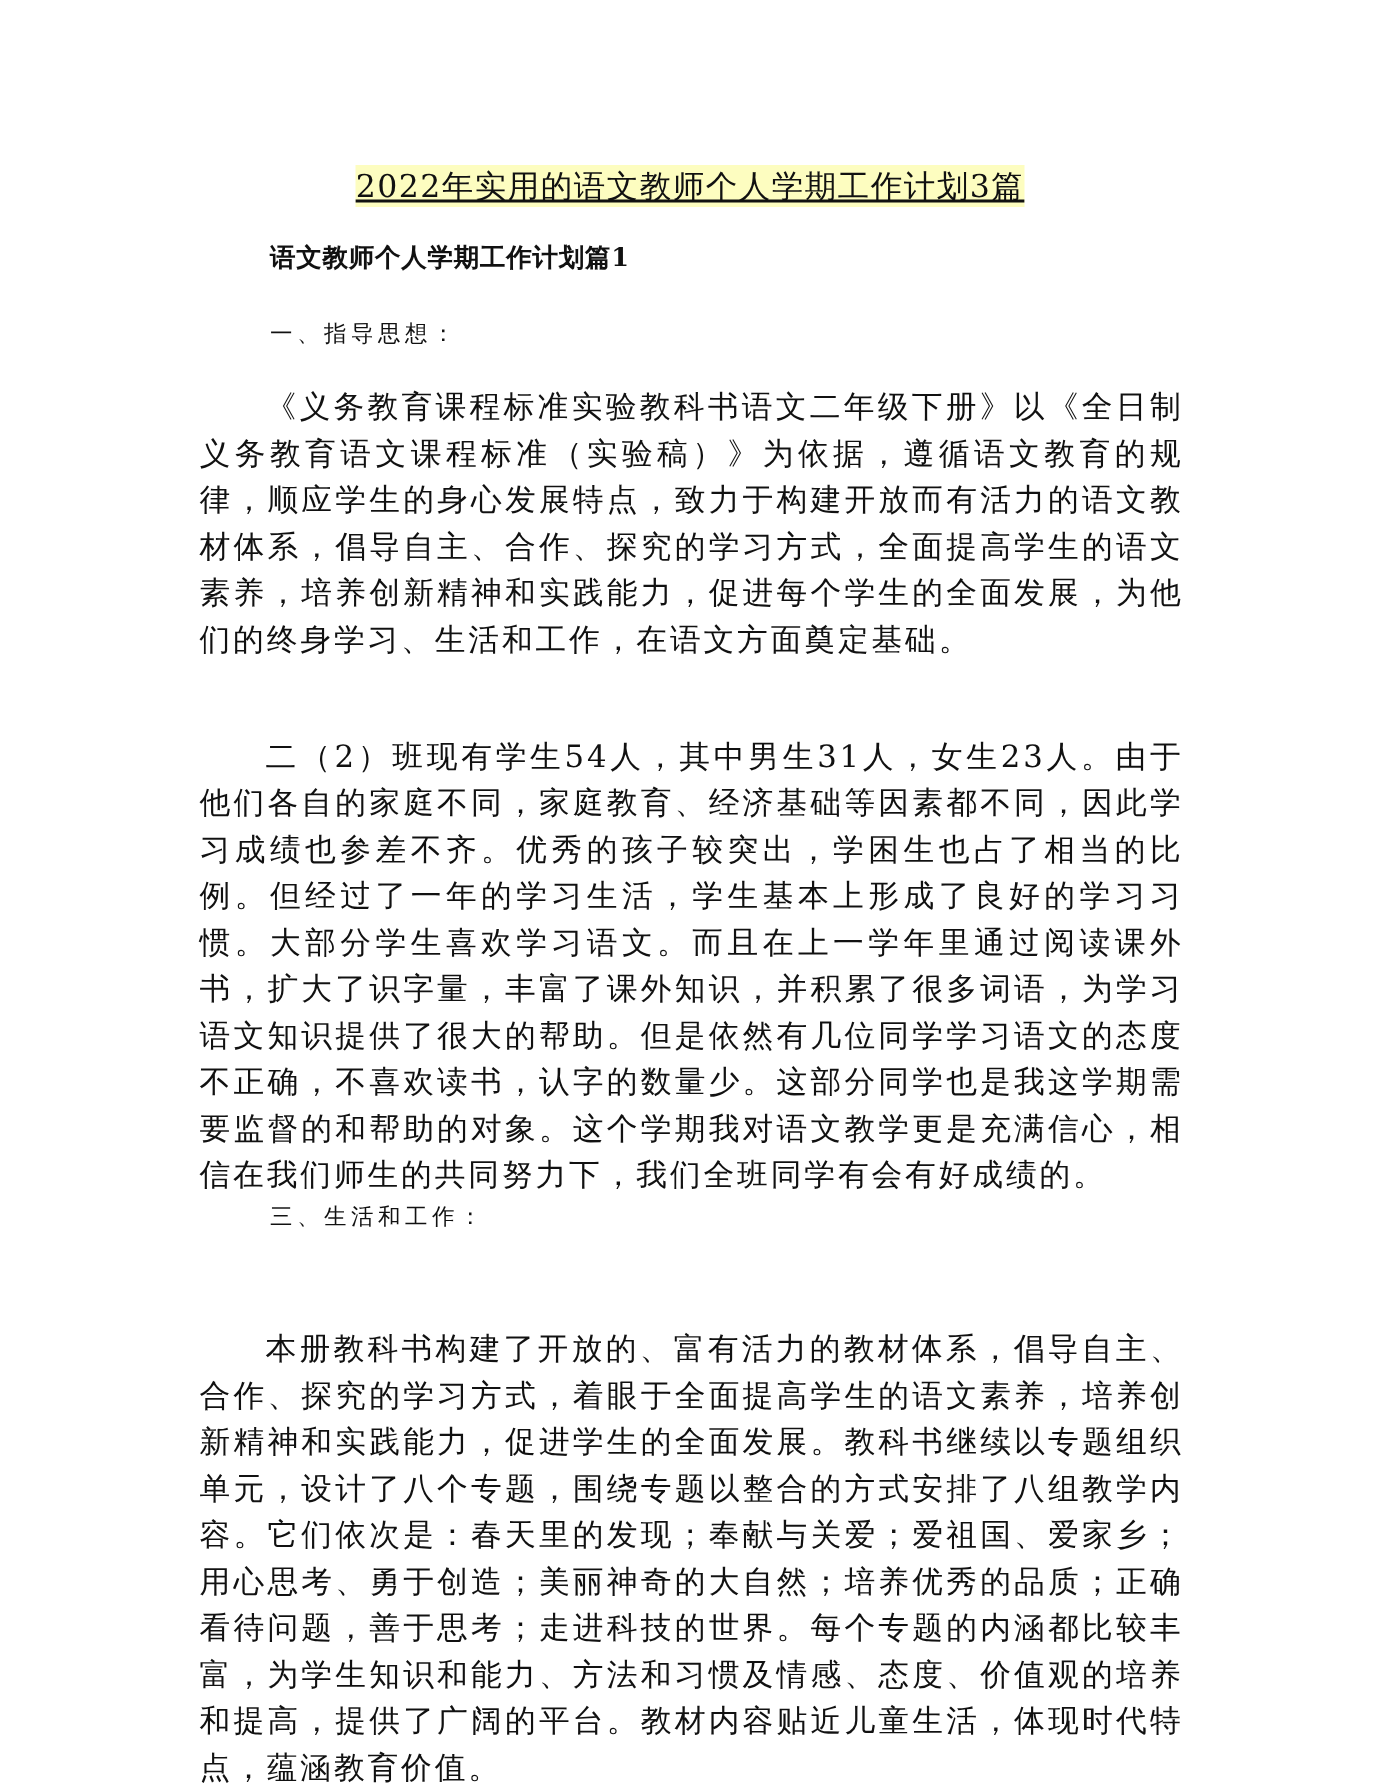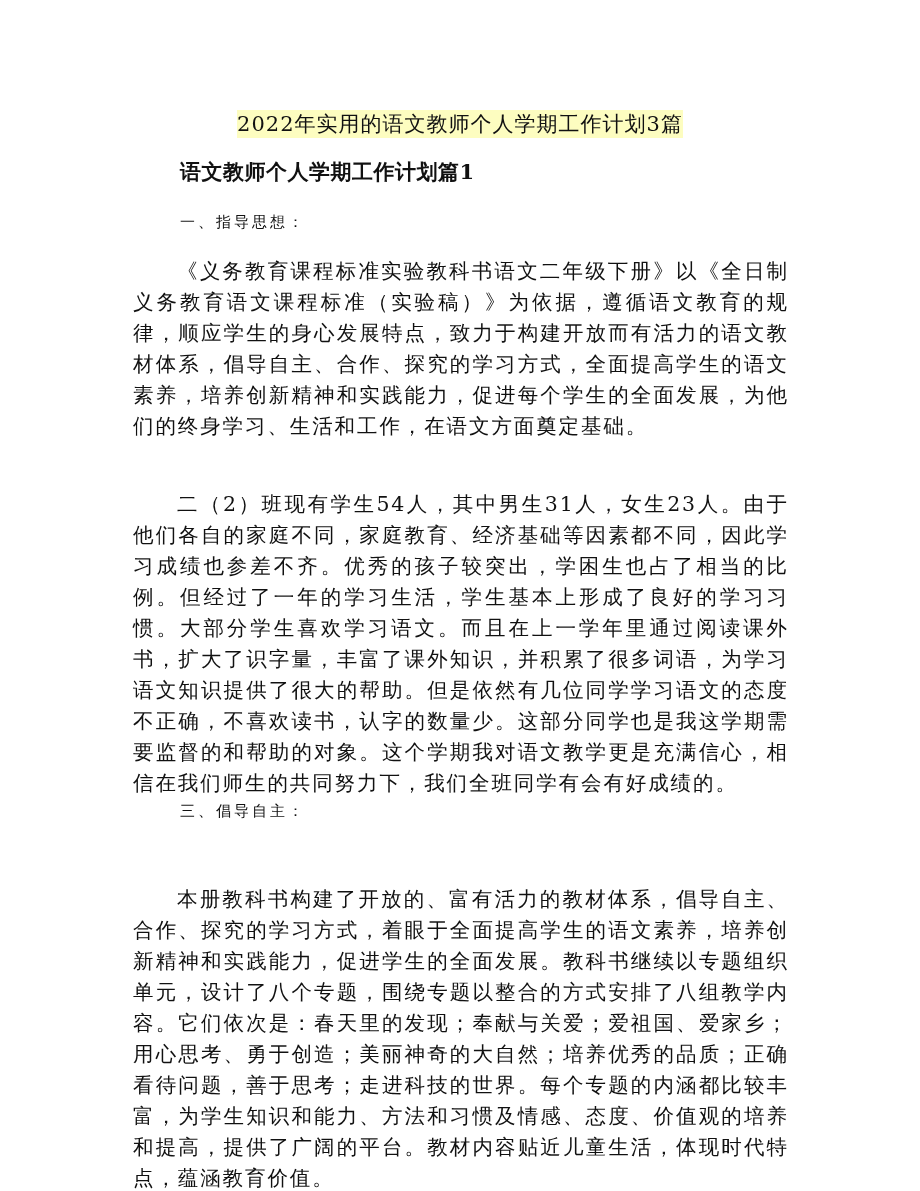--- a/index.html
+++ b/index.html
@@ -1,35 +1,35 @@
 <!DOCTYPE html>
 <html><head>
   <meta charset="utf-8">
   <style>
     html, body { margin: 0; padding: 0; background: #ffffff; }
     body { width: 920px; height: 1191px; position: relative; overflow: hidden;
       font-family: "DejaVu Serif", "Liberation Serif", serif; color: #111; }
     .page { position: absolute; left: 0; top: 0; width: 920px; height: 1191px; }
     .title { position: absolute; top: 108px; left: 0; width: 920px; text-align: center;
       font-size: 21px; line-height: 32px; letter-spacing: 1px; }
-    .title span { background: #fdfdc0; padding: 2px 0; }
-    .heading { position: absolute; left: 180px; font-size: 21px; font-weight: bold;
+    .title span { background: #fdfdc0; padding: 2px 0; text-decoration: underline; }
+    .heading { position: absolute; left: 180px; font-size: 17px; font-weight: bold;
       letter-spacing: 0.5px; line-height: 30px; }
     .section { position: absolute; left: 180px; font-size: 15px; line-height: 30px; letter-spacing: 3px; }
     .para { position: absolute; left: 133px; width: 656px; font-size: 20.5px; line-height: 31px;
       text-indent: 44px; text-align: justify; letter-spacing: 1.9px; }
   </style>
 </head>
 <body>
 
 <div class="page">
   <div class="title"><span>2022年实用的语文教师个人学期工作计划3篇</span></div>
 
   <div class="heading" style="top:157px;">语文教师个人学期工作计划篇1</div>
 
   <div class="section" style="top:207px;">一、指导思想：</div>
   <div class="para" style="top:256px;">《义务教育课程标准实验教科书语文二年级下册》以《全日制义务教育语文课程标准（实验稿）》为依据，遵循语文教育的规律，顺应学生的身心发展特点，致力于构建开放而有活力的语文教材体系，倡导自主、合作、探究的学习方式，全面提高学生的语文素养，培养创新精神和实践能力，促进每个学生的全面发展，为他们的终身学习、生活和工作，在语文方面奠定基础。</div>
 
   <div class="para" style="top:489px;">二（2）班现有学生54人，其中男生31人，女生23人。由于他们各自的家庭不同，家庭教育、经济基础等因素都不同，因此学习成绩也参差不齐。优秀的孩子较突出，学困生也占了相当的比例。但经过了一年的学习生活，学生基本上形成了良好的学习习惯。大部分学生喜欢学习语文。而且在上一学年里通过阅读课外书，扩大了识字量，丰富了课外知识，并积累了很多词语，为学习语文知识提供了很大的帮助。但是依然有几位同学学习语文的态度不正确，不喜欢读书，认字的数量少。这部分同学也是我这学期需要监督的和帮助的对象。这个学期我对语文教学更是充满信心，相信在我们师生的共同努力下，我们全班同学有会有好成绩的。</div>
 
-  <div class="section" style="top:796px;">三、倡导自主：</div>
+  <div class="section" style="top:796px;">三、生活和工作：</div>
   <div class="para" style="top:884px;">本册教科书构建了开放的、富有活力的教材体系，倡导自主、合作、探究的学习方式，着眼于全面提高学生的语文素养，培养创新精神和实践能力，促进学生的全面发展。教科书继续以专题组织单元，设计了八个专题，围绕专题以整合的方式安排了八组教学内容。它们依次是：春天里的发现；奉献与关爱；爱祖国、爱家乡；用心思考、勇于创造；美丽神奇的大自然；培养优秀的品质；正确看待问题，善于思考；走进科技的世界。每个专题的内涵都比较丰富，为学生知识和能力、方法和习惯及情感、态度、价值观的培养和提高，提供了广阔的平台。教材内容贴近儿童生活，体现时代特点，蕴涵教育价值。</div>
 </div>
 
 </body></html>

